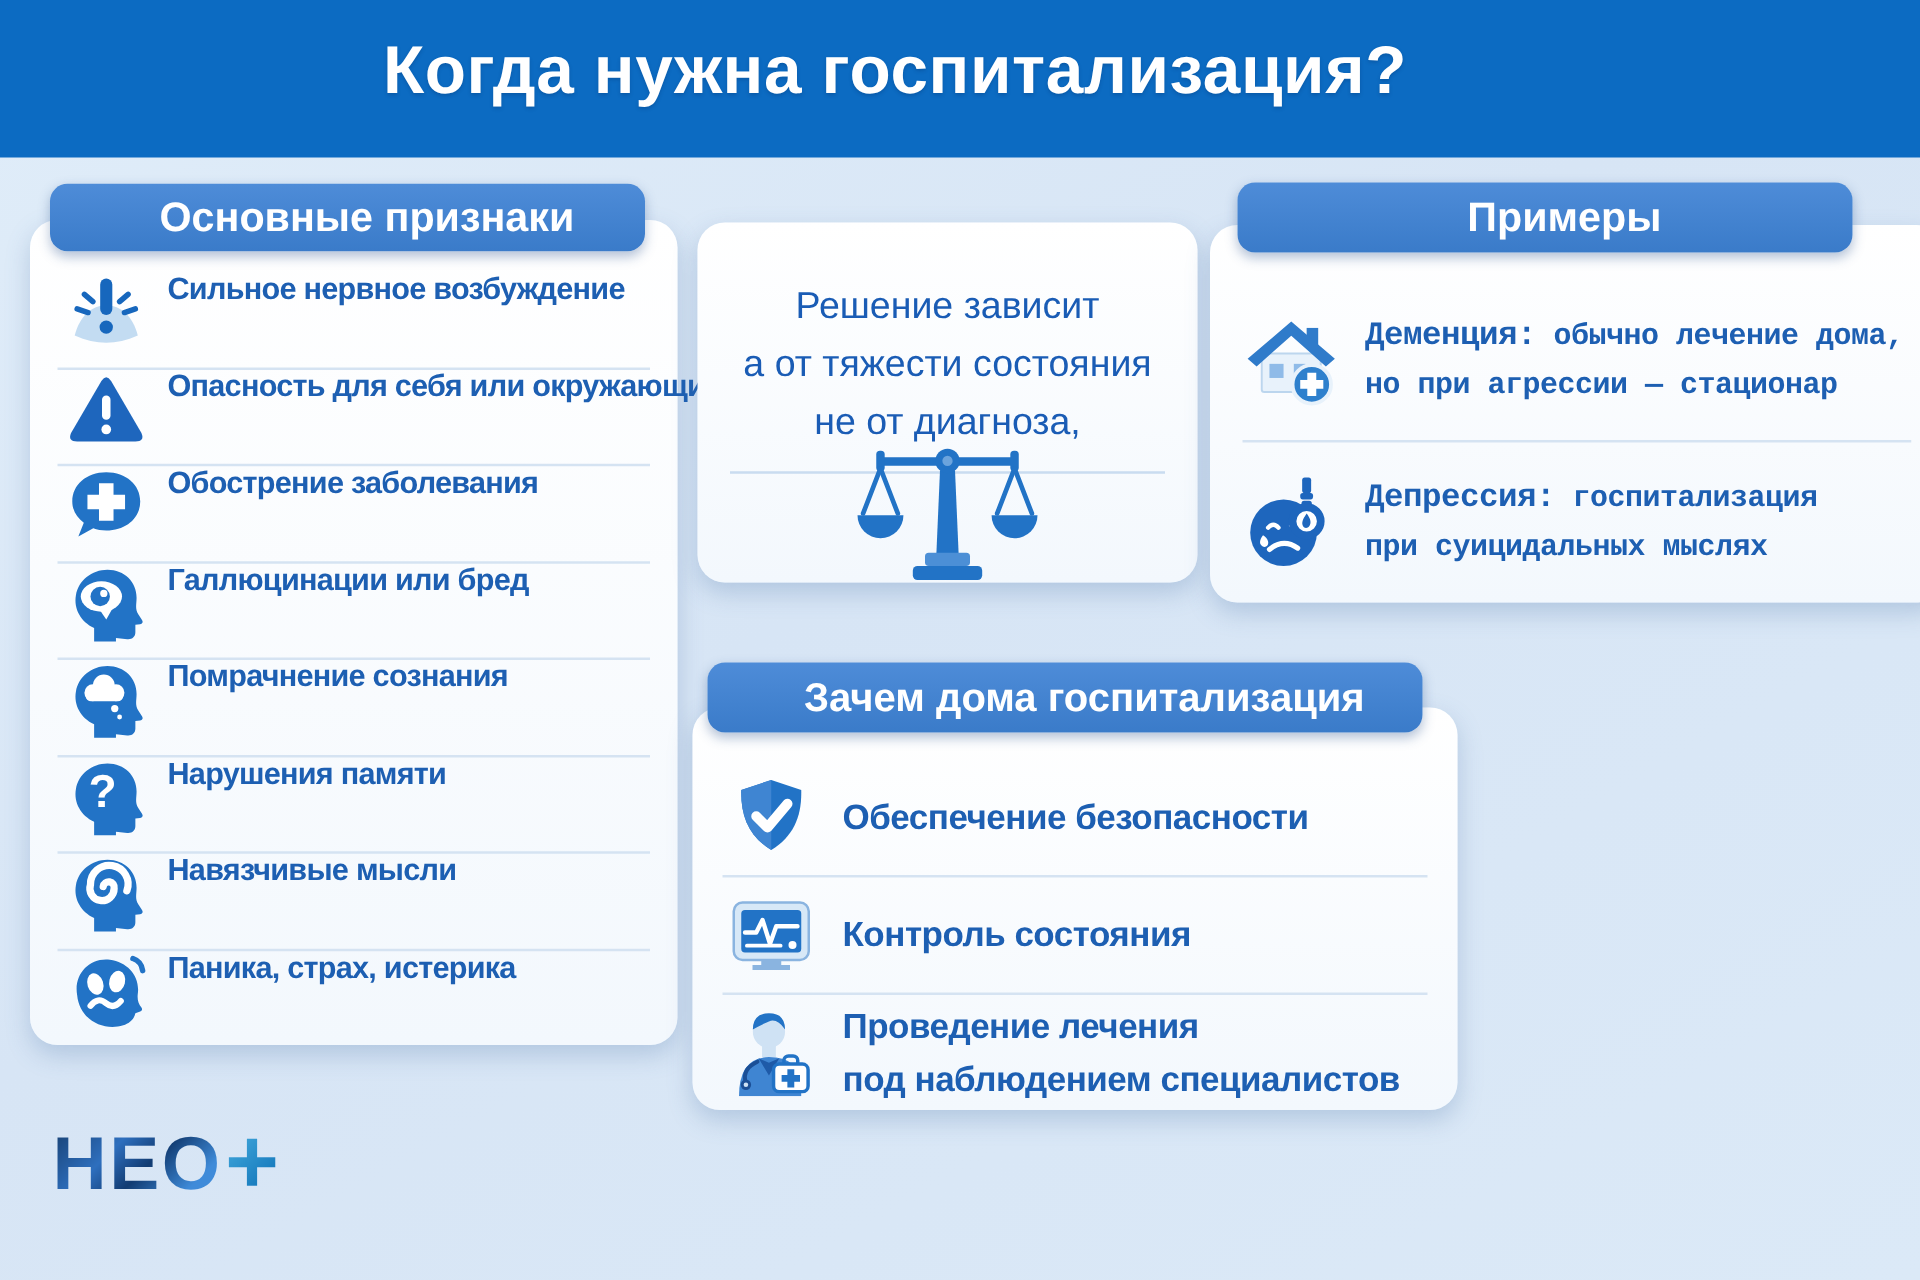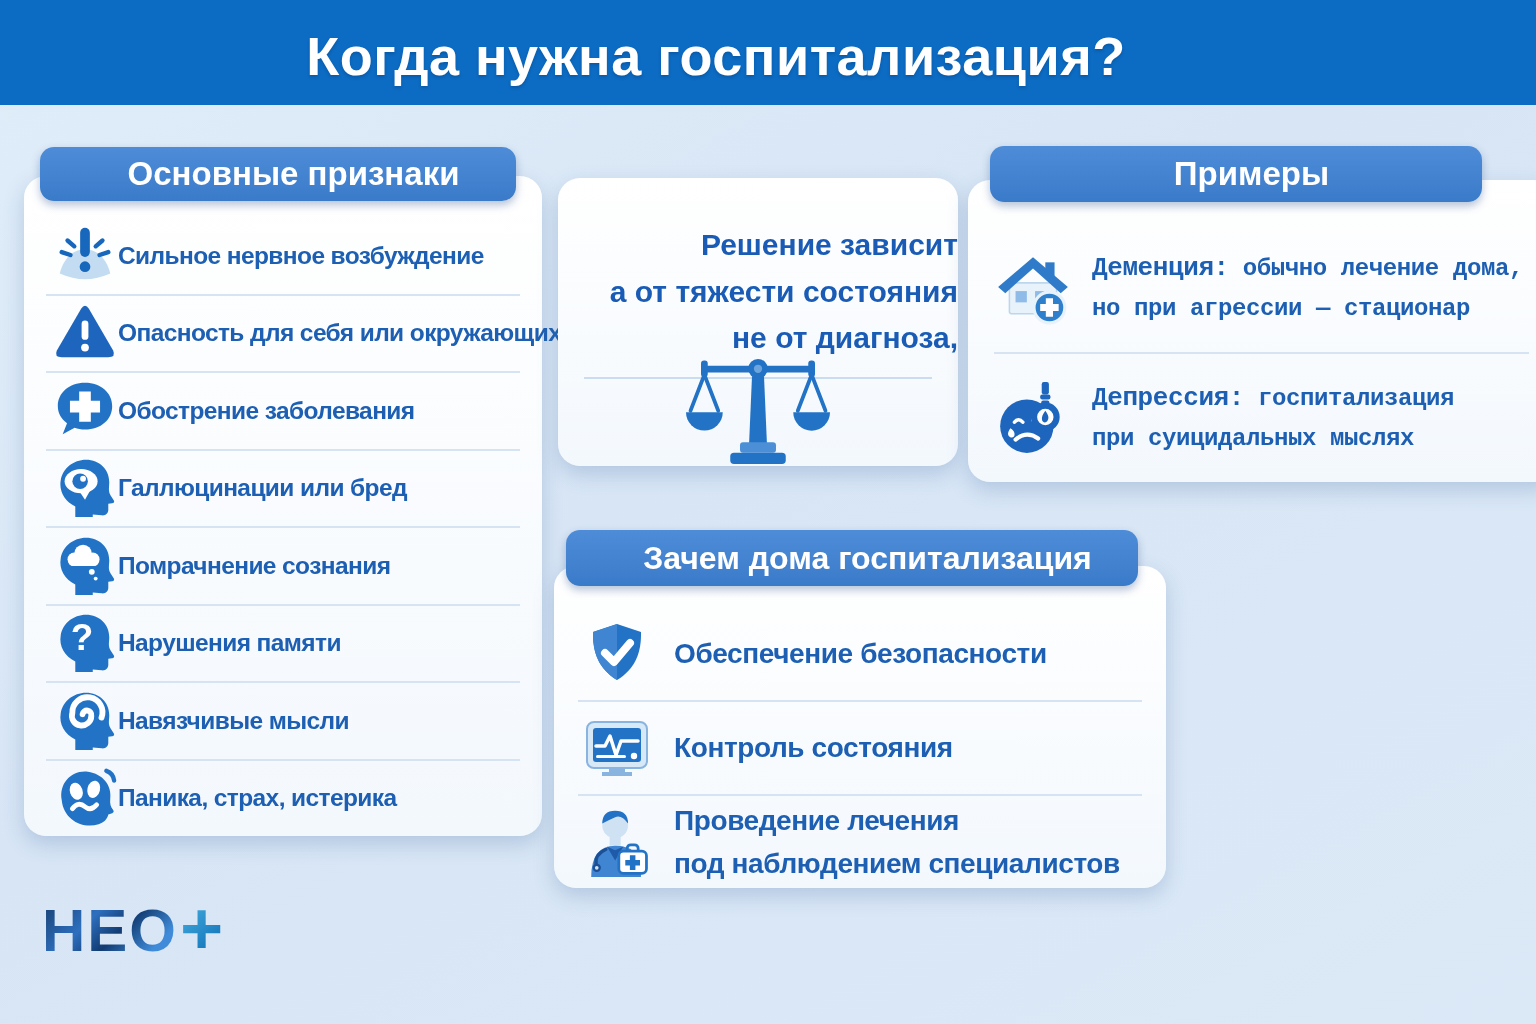--- a/index.html
+++ b/index.html
@@ -3,21 +3,21 @@
 <meta charset="utf-8">
 <style>
   html,body{margin:0;padding:0;}
   body{
     width:1536px;height:1024px;position:relative;overflow:hidden;
     background:linear-gradient(150deg,#e0edf9 0%,#d7e5f5 45%,#dbe9f7 100%);
     font-family:"Liberation Sans",sans-serif;
   }
   
   .header{
-    position:absolute;left:0;top:0;width:1536px;height:105px;
+    position:absolute;left:0;top:0;width:1536px;height:126px;
     background:#0c6bc2;
   }
   .header h1{
     margin:0;height:112px;line-height:112px;text-align:center;padding-right:104px;
     color:#ffffff;font-size:54px;font-weight:700;letter-spacing:.5px;
     text-shadow:0 2px 3px rgba(0,40,90,.25);
   }
   
   .card{
     position:absolute;background:linear-gradient(180deg,#ffffff 0%,#f3f8fd 100%);
@@ -28,27 +28,27 @@
     background:linear-gradient(180deg,#4e8cd8 0%,#3a7bc9 100%);
     box-shadow:0 4px 9px rgba(40,80,140,.35);
     color:#fff;font-weight:700;text-align:center;
   }
   .banner span{display:block;margin-left:31px;}
   .icon{display:flex;align-items:center;justify-content:center;flex:none;}
   .icon svg{display:block;}
   
   .signs-banner{left:40px;top:147px;width:476px;height:54px;line-height:54px;font-size:33px;}
   .signs-card{left:24px;top:176px;width:518px;height:660px;display:flex;flex-direction:column;padding-top:42px;box-sizing:border-box;}
-  .sign-row{flex:1;display:flex;align-items:center;gap:0;margin:0 22px;border-bottom:2px solid #d5e3f2;}
+  .sign-row{flex:1;display:flex;gap:16px;margin:0 22px;border-bottom:2px solid #d5e3f2;}
   .sign-row:last-child{border-bottom:none;}
   .sign-icon{width:66px;height:66px;margin-left:6px;}
   .sign-label{font-size:24.5px;font-weight:700;color:#1d5fb2;letter-spacing:-.6px;white-space:nowrap;}
   
   .decision-card{left:558px;top:178px;width:400px;height:288px;}
-  .decision-text{margin-top:44px;text-align:right;font-size:30px;font-weight:700;color:#1a5cb5;line-height:1.55;}
+  .decision-text{margin-top:44px;text-align:center;font-size:30px;font-weight:400;color:#1a5cb5;line-height:1.55;}
   .decision-divider{position:absolute;left:26px;right:26px;top:199px;height:2px;background:#c9dcf0;}
   .scale-icon{position:absolute;left:50%;bottom:-8px;transform:translateX(-50%);width:150px;height:128px;z-index:2;}
   
   .examples-banner{left:990px;top:146px;width:492px;height:56px;line-height:56px;font-size:33px;}
   .examples-card{left:968px;top:180px;width:587px;height:302px;display:flex;flex-direction:column;padding-top:44px;box-sizing:border-box;font-family:Liberation Mono, monospace;}
   .example-row{flex:1;display:flex;align-items:center;gap:20px;margin:0 26px;border-bottom:2px solid #d5e3f2;}
   .example-row:last-child{border-bottom:none;}
   .example-icon{width:78px;height:78px;}
   .example-text{font-size:24px;font-weight:700;color:#1d5fb2;line-height:1.6;letter-spacing:-.4px;white-space:nowrap;}
   .example-text .term{font-size:26px;}

